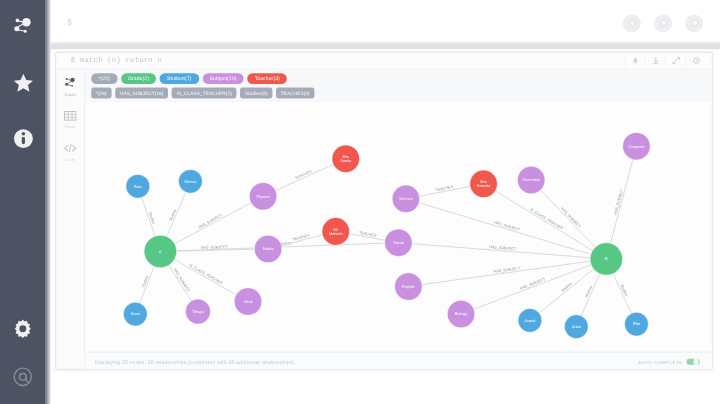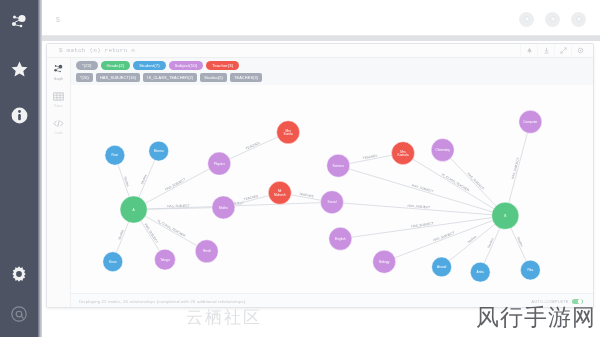--- a/index.html
+++ b/index.html
@@ -533,16 +533,14 @@
             <span class="ac-toggle">
                 <span class="knob"></span>
               </span>
           </div>
         </div>
 
       </div>
     </div>
   </div>
 
-  <div class="wm-light">云栖社区</div>
-  <div class="wm-strong">风行手游网</div>
 
 </div>
 
 </body></html>

